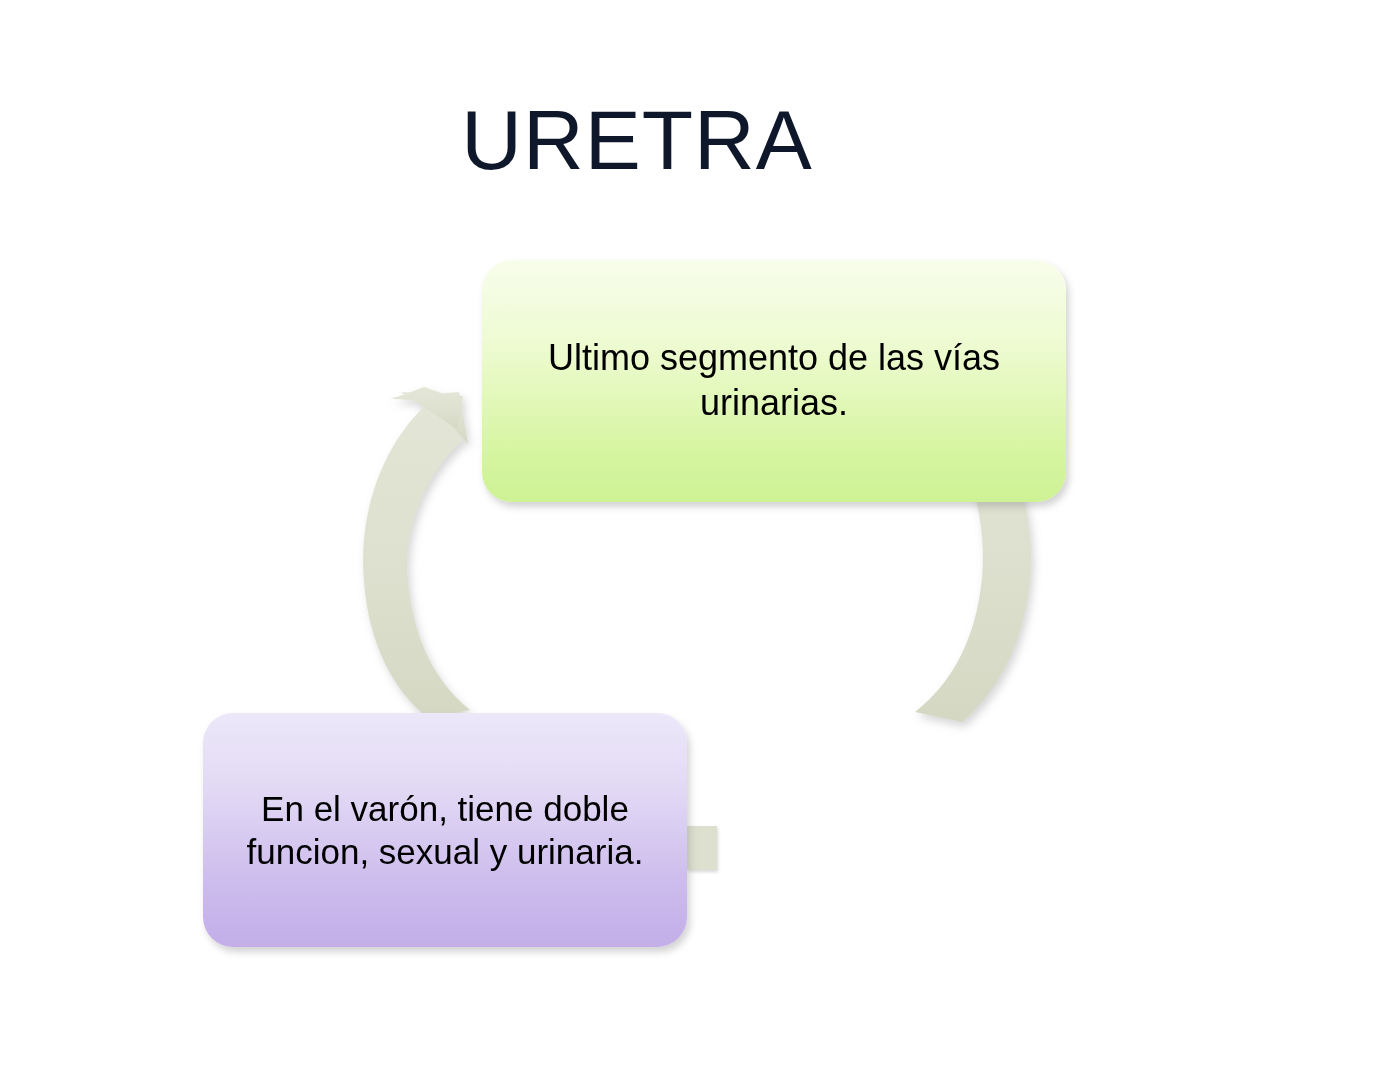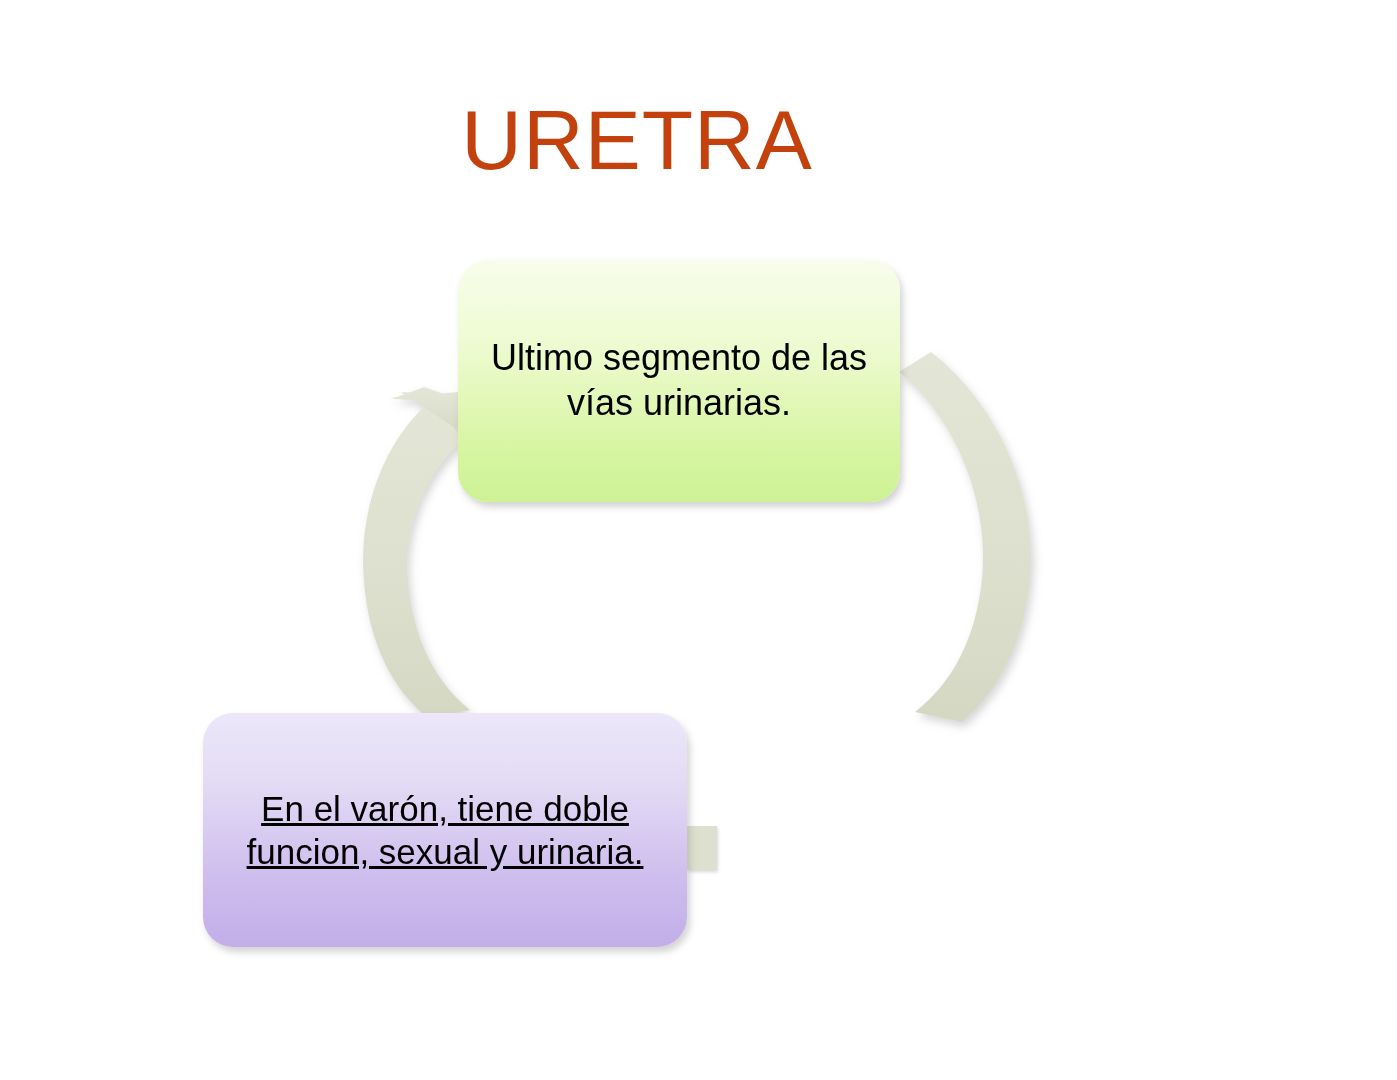--- a/index.html
+++ b/index.html
@@ -22,21 +22,21 @@
   #title {
     position: absolute;
     left: 0;
     top: 98px;
     width: 1274px;
     text-align: center;
     font-family: "Liberation Sans", sans-serif;
     font-size: 84px;
     font-weight: 400;
     letter-spacing: 1px;
-    color: #c2410c;
+    color: #0f172a;
     line-height: 1;
     white-space: nowrap;
   }
 
   
   #cycle-svg {
     position: absolute;
     left: 0;
     top: 0;
     width: 1397px;
@@ -62,37 +62,36 @@
     display: block;
     width: 100%;
     padding: 0 26px;
     box-sizing: border-box;
     font-size: 35px;
     line-height: 1.24;
     white-space: pre-line;
   }
 
   #node-green {
-    left: 458px;
+    left: 482px;
     top: 260px;
-    width: 442px;
+    width: 584px;
     height: 242px;
     background: linear-gradient(to bottom, #f8fdec 0%, #eefbd2 34%, #d7f5a2 78%, #cdf294 100%);
     z-index: 5;
   }
   #node-green .node-text { font-size: 36px; }
 
   #node-purple {
     left: 203px;
     top: 713px;
     width: 484px;
     height: 234px;
     background: linear-gradient(to bottom, #ece7f9 0%, #e3dbf5 30%, #cdbced 72%, #c3aee8 100%);
     z-index: 5;
-    text-decoration: underline;
   }
 
   #node-cyan {
     left: 713px;
     top: 713px;
     width: 484px;
     height: 234px;
     background: linear-gradient(to bottom, #e8f8f6 0%, #d6f4ef 28%, #a9e9e0 74%, #9be5db 100%);
     z-index: 5;
   }

